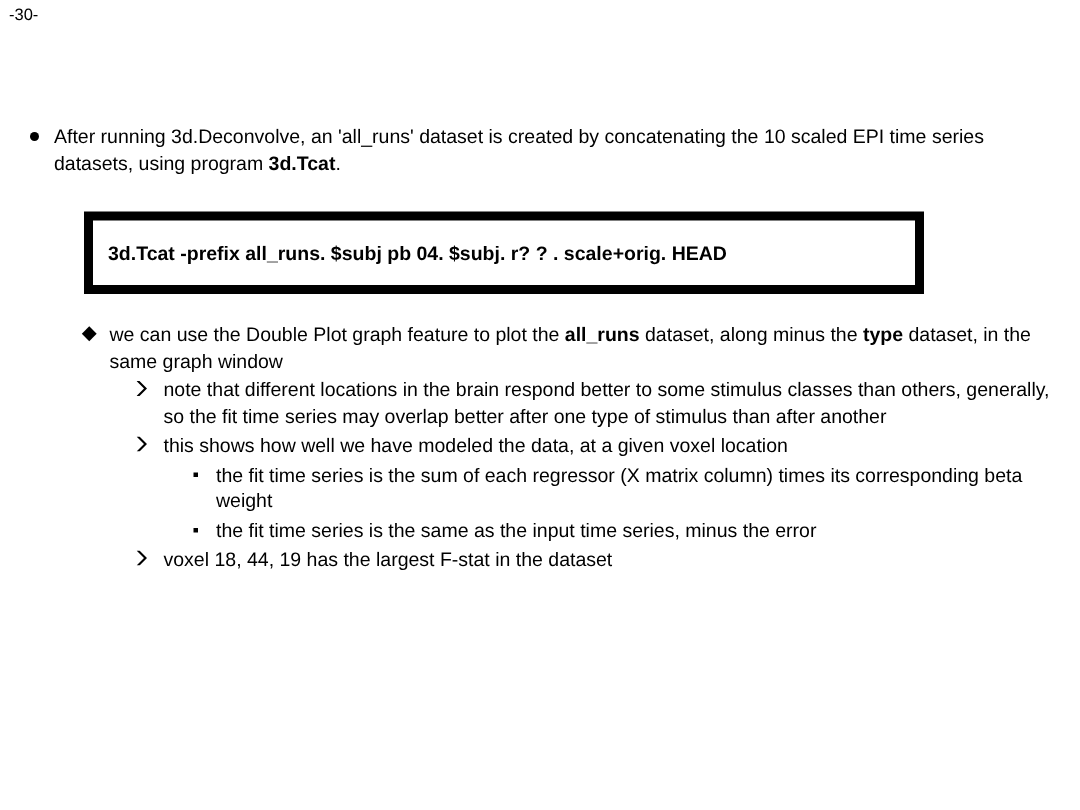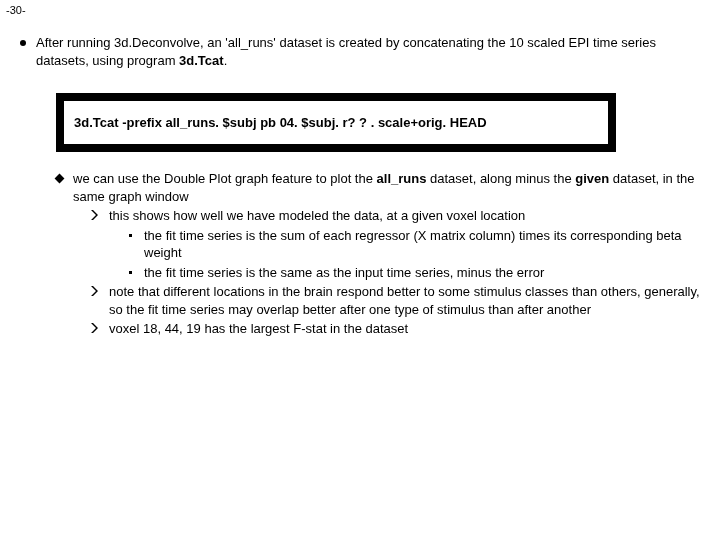--- a/index.html
+++ b/index.html
@@ -17,39 +17,40 @@
     font-size: 11px;
     color: #000;
     padding: 4px 20px 0 6px;
   }
   .content {
     padding: 18px 20px 0 20px;
   }
   .row1 {
     display: flex;
     align-items: flex-start;
+    margin-top: 48px;
   }
   .bullet-disc {
     width: 6px;
     height: 6px;
     background: #000;
     border-radius: 50%;
     margin-top: 6px;
     margin-right: 10px;
     flex: 0 0 auto;
   }
   .intro {
     line-height: 1.35;
   }
   .intro .program { font-weight: 700; }
   .cmd-box-wrap {
     margin: 24px 0 18px 36px;
   }
   .cmd-box {
-    border: 8px solid #000000;
+    border: 6px solid #000000;
     padding: 14px 10px;
     width: 560px;
     box-sizing: border-box;
     font-weight: 700;
     font-size: 13px;
   }
   .sub {
     margin-left: 36px;
   }
   .row-diamond {
@@ -117,24 +118,33 @@
 
   <div class="cmd-box-wrap">
     <div class="cmd-box">3d.Tcat -prefix all_runs. $subj pb 04. $subj. r? ? . scale+orig. HEAD</div>
   </div>
 
   <div class="sub">
     <div class="row-diamond">
       <div class="diamond"></div>
       <div>
         <div class="body-text">
-          <span>we can use the Double Plot graph feature to plot the </span><span class="b">all_runs</span><span> dataset, along minus the </span><span class="b">given</span><span> dataset, in the same graph window</span>
+          <span>we can use the Double Plot graph feature to plot the </span><span class="b">all_runs</span><span> dataset, along minus the </span><span class="b">type</span><span> dataset, in the same graph window</span>
         </div>
 
         <div class="ul-chevron">
+
+          <div class="row-chevron">
+            <div class="chevron">
+              <svg width="8" height="10" viewBox="0 0 8 10">
+                  <path d="M0 0 L5 5 L0 10 L2 10 L7 5 L2 0 Z" fill="#000"></path>
+                </svg>
+            </div>
+            <div class="body-text">note that different locations in the brain respond better to some stimulus classes than others, generally, so the fit time series may overlap better after one type of stimulus than after another</div>
+          </div>
 
           <div class="row-chevron">
             <div class="chevron">
               <svg width="8" height="10" viewBox="0 0 8 10">
                   <path d="M0 0 L5 5 L0 10 L2 10 L7 5 L2 0 Z" fill="#000"></path>
                 </svg>
             </div>
             <div>
               <div class="body-text">this shows how well we have modeled the data, at a given voxel location</div>
               <div class="ul-small">
@@ -149,29 +159,20 @@
               </div>
             </div>
           </div>
 
           <div class="row-chevron">
             <div class="chevron">
               <svg width="8" height="10" viewBox="0 0 8 10">
                   <path d="M0 0 L5 5 L0 10 L2 10 L7 5 L2 0 Z" fill="#000"></path>
                 </svg>
             </div>
-            <div class="body-text">note that different locations in the brain respond better to some stimulus classes than others, generally, so the fit time series may overlap better after one type of stimulus than after another</div>
-          </div>
-
-          <div class="row-chevron">
-            <div class="chevron">
-              <svg width="8" height="10" viewBox="0 0 8 10">
-                  <path d="M0 0 L5 5 L0 10 L2 10 L7 5 L2 0 Z" fill="#000"></path>
-                </svg>
-            </div>
             <div class="body-text">voxel 18, 44, 19 has the largest F-stat in the dataset</div>
           </div>
 
         </div>
       </div>
     </div>
   </div>
 
 </div>
 

